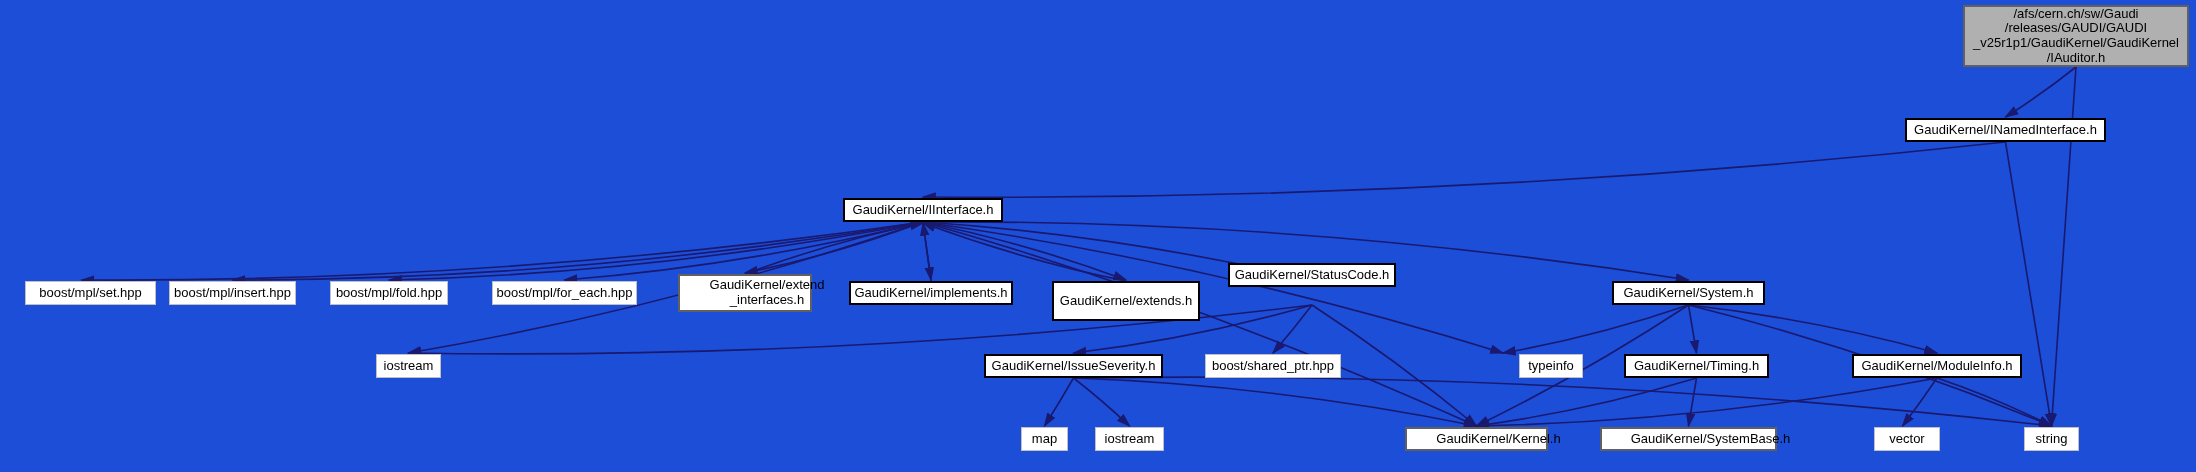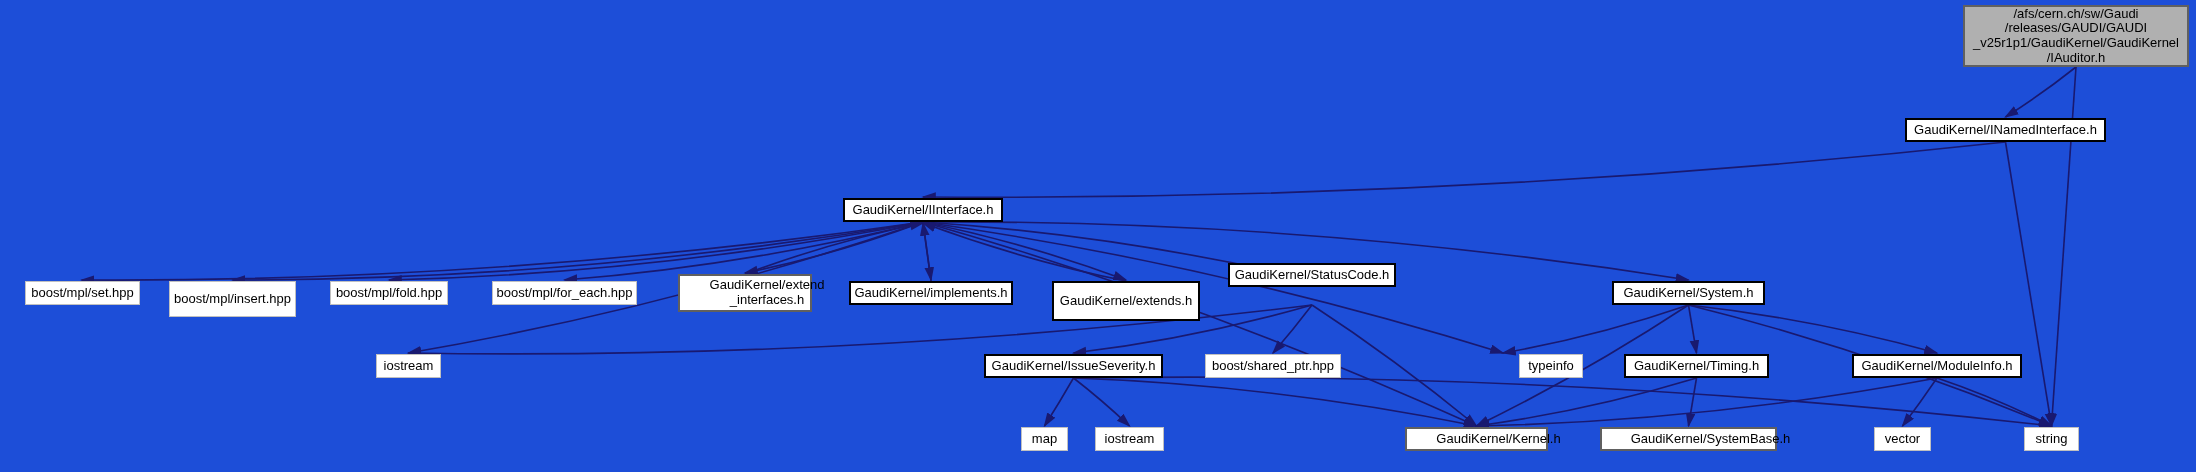--- a/index.html
+++ b/index.html
@@ -64,36 +64,36 @@
         <path d="M1937,378 Q1994.25,397.191 2051.5,426" fill="none" stroke="#191970" stroke-width="1.6" marker-end="url(#arrow)"></path>
       </g>
   </svg>
   <div id="node-layer">
       <div class="node root" style="left: 1963px; top: 5px; width: 226px; height: 62px;">/afs/cern.ch/sw/Gaudi
 /releases/GAUDI/GAUDI
 _v25r1p1/GaudiKernel/GaudiKernel
 /IAuditor.h</div>
       <div class="node loc" style="left: 1905px; top: 118px; width: 201px; height: 24px;">GaudiKernel/INamedInterface.h</div>
       <div class="node loc" style="left: 843px; top: 198px; width: 160px; height: 24px;">GaudiKernel/IInterface.h</div>
-      <div class="node sys" style="left: 25px; top: 281px; width: 115px; height: 24px;">boost/mpl/set.hpp</div>
-      <div class="node sys" style="left: 169px; top: 281px; width: 127px; height: 36px;">boost/mpl/insert.hpp</div>
+      <div class="node sys" style="left: 25px; top: 281px; width: 131px; height: 24px;">boost/mpl/set.hpp</div>
+      <div class="node sys" style="left: 169px; top: 281px; width: 127px; height: 24px;">boost/mpl/insert.hpp</div>
       <div class="node sys" style="left: 330px; top: 281px; width: 118px; height: 24px;">boost/mpl/fold.hpp</div>
       <div class="node sys" style="left: 492px; top: 281px; width: 145px; height: 24px;">boost/mpl/for_each.hpp</div>
       <div class="node thick" style="left: 678px; top: 274px; width: 134px; height: 38px;">GaudiKernel/extend
 _interfaces.h</div>
       <div class="node loc" style="left: 849px; top: 281px; width: 164px; height: 24px;">GaudiKernel/implements.h</div>
       <div class="node loc" style="left: 1052px; top: 281px; width: 148px; height: 40px;">GaudiKernel/extends.h</div>
       <div class="node loc" style="left: 1228px; top: 263px; width: 168px; height: 24px;">GaudiKernel/StatusCode.h</div>
       <div class="node loc" style="left: 1612px; top: 281px; width: 153px; height: 24px;">GaudiKernel/System.h</div>
       <div class="node sys" style="left: 376px; top: 354px; width: 65px; height: 24px;">iostream</div>
       <div class="node loc" style="left: 984px; top: 354px; width: 179px; height: 24px;">GaudiKernel/IssueSeverity.h</div>
       <div class="node sys" style="left: 1205px; top: 354px; width: 136px; height: 24px;">boost/shared_ptr.hpp</div>
       <div class="node sys" style="left: 1471px; top: 354px; width: 64px; height: 24px; margin-left: 48px;">typeinfo</div>
       <div class="node loc" style="left: 1624px; top: 354px; width: 145px; height: 24px;">GaudiKernel/Timing.h</div>
       <div class="node loc" style="left: 1852px; top: 354px; width: 170px; height: 24px;">GaudiKernel/ModuleInfo.h</div>
       <div class="node sys" style="left: 1021px; top: 427px; width: 47px; height: 24px;">map</div>
       <div class="node sys" style="left: 1095px; top: 427px; width: 69px; height: 24px;">iostream</div>
       <div class="node thick" style="left: 1405px; top: 427px; width: 143px; height: 24px;">GaudiKernel/Kernel.h</div>
       <div class="node thick" style="left: 1600px; top: 427px; width: 177px; height: 24px;">GaudiKernel/SystemBase.h</div>
-      <div class="node sys" style="left: 1874px; top: 427px; width: 57px; height: 24px;">vector</div>
+      <div class="node sys" style="left: 1874px; top: 427px; width: 66px; height: 24px;">vector</div>
       <div class="node sys" style="left: 2024px; top: 427px; width: 55px; height: 24px; text-align: right;">string</div>
     </div>
 </div>
 
 </body></html>

